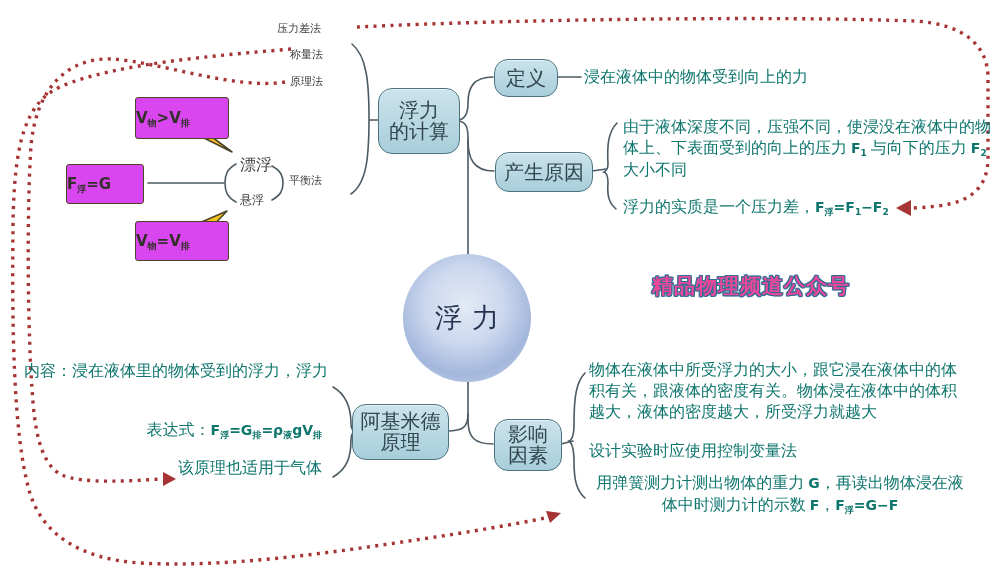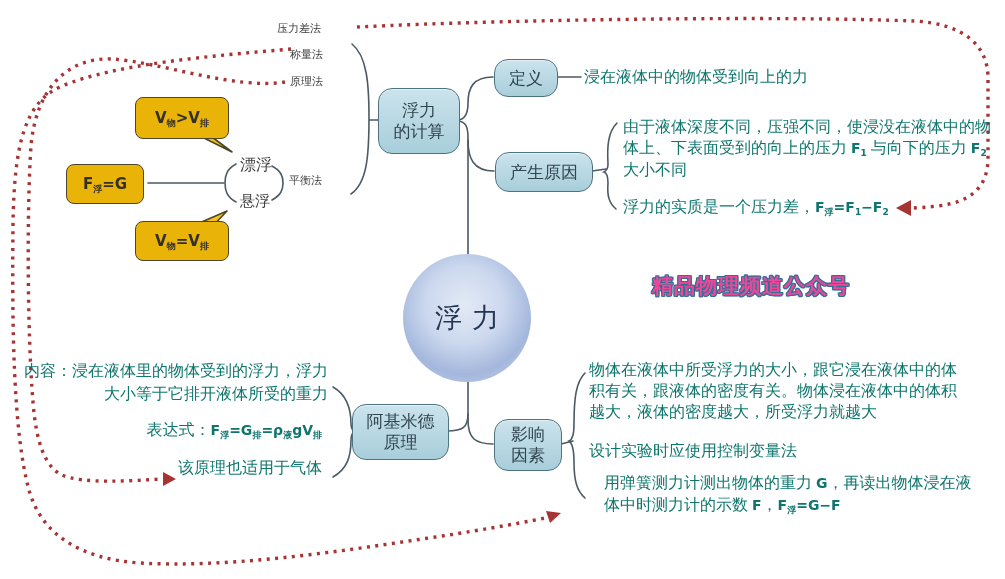--- a/index.html
+++ b/index.html
@@ -10,26 +10,26 @@
   .stage svg{position:absolute;left:0;top:0;z-index:1;}
   .label{position:absolute;z-index:2;font-size:11px;white-space:nowrap;color:#3d3d3d;}
   .txt{position:absolute;z-index:2;font-size:16px;line-height:21px;color:#0f766e;}
   .txt.nowrap{white-space:nowrap;}
   .txt b{font-family:"DejaVu Sans","Liberation Sans",sans-serif;font-weight:bold;font-size:14px;}
   sub{font-size:9px;line-height:0;vertical-align:-3px;}
   .node{
     position:absolute;z-index:2;border:1.6px solid #4d7380;border-radius:14px;
     background:linear-gradient(180deg,#cbe3ec,#a8cedb);
     display:flex;flex-direction:column;align-items:center;justify-content:center;
-    font-size:17px;line-height:21px;color:#30454e;text-align:center;
+    font-size:20px;line-height:21px;color:#30454e;text-align:center;
     box-shadow:inset 0 1px 0 rgba(255,255,255,.5);
   }
   .bubble{
-    position:absolute;z-index:2;border:1.8px solid #4c4528;border-radius:8px;
-    background:#eab308;display:flex;align-items:center;justify-content:center;
+    position:absolute;z-index:2;border:1.8px solid #4c4528;border-radius:3px;
+    background:#d946ef;display:flex;align-items:center;justify-content:flex-start;
     color:#33302a;
   }
   .bubble b{font-family:"DejaVu Sans","Liberation Sans",sans-serif;font-weight:bold;font-size:15px;}
   .sphere{
     position:absolute;z-index:2;border-radius:50%;
     background:radial-gradient(circle at 48% 40%, #e3eaf6 0%, #ccd8ee 38%, #a3b7dc 68%, #c0cde8 88%, #d8e1f1 100%);
     display:flex;align-items:center;justify-content:center;
   }
   .sphere span{font-size:27px;letter-spacing:10px;color:#243652;padding-left:10px;}
   .watermark{
@@ -80,21 +80,21 @@
       <polygon points="561,513 550,523 546,511"></polygon>
       <polygon points="176,479 163,472 163,486"></polygon>
     </g>
   </svg>
 
   <div class="label" style="left:277px;top:21px;">压力差法</div>
   <div class="label" style="left:290px;top:47px;">称量法</div>
   <div class="label" style="left:290px;top:74px;">原理法</div>
   <div class="label" style="left:289px;top:173px;">平衡法</div>
   <div class="label" style="left:240px;top:155px;font-size:16px;">漂浮</div>
-  <div class="label" style="left:240px;top:192px;font-size:15px;">悬浮</div>
+  <div class="label" style="left:240px;top:192px;font-size:12px;">悬浮</div>
 
   <div class="bubble" style="left:135px;top:97px;width:92px;height:40px;">
     <b>V<sub>物</sub>&gt;V<sub>排</sub></b>
   </div>
   <div class="bubble" style="left:66px;top:164px;width:76px;height:38px;">
     <b>F<sub>浮</sub>=G</b>
   </div>
   <div class="bubble" style="left:135px;top:221px;width:92px;height:38px;">
     <b>V<sub>物</sub>=V<sub>排</sub></b>
   </div>
@@ -120,23 +120,22 @@
 
   <div class="sphere" style="left:403px;top:254px;width:128px;height:128px;">
     <span>浮力</span>
   </div>
 
   <div class="txt nowrap" style="left:584px;top:66px;">浸在液体中的物体受到向上的力</div>
   <div class="txt" style="left:623px;top:116px;width:372px;">由于液体深度不同，压强不同，使浸没在液体中的物体上、下表面受到的向上的压力 <b>F<sub>1</sub></b> 与向下的压力 <b>F<sub>2</sub></b> 大小不同</div>
   <div class="txt nowrap" style="left:623px;top:196px;">浮力的实质是一个压力差，<b>F<sub>浮</sub>=F<sub>1</sub>−F<sub>2</sub></b></div>
 
   <div class="txt nowrap" style="right:677px;top:360px;">内容：浸在液体里的物体受到的浮力，浮力</div>
-  <div class="txt nowrap" style="right:677px;top:383px;">大小等于它排开液体所受的重力</div>
   <div class="txt nowrap" style="right:683px;top:419px;">表达式：<b>F<sub>浮</sub>=G<sub>排</sub>=ρ<sub>液</sub>gV<sub>排</sub></b></div>
   <div class="txt nowrap" style="right:683px;top:457px;">该原理也适用于气体</div>
 
   <div class="txt" style="left:589px;top:359px;width:374px;">物体在液体中所受浮力的大小，跟它浸在液体中的体积有关，跟液体的密度有关。物体浸在液体中的体积越大，液体的密度越大，所受浮力就越大</div>
   <div class="txt nowrap" style="left:589px;top:440px;">设计实验时应使用控制变量法</div>
-  <div class="txt" style="left:604px;top:472px;width:382px;">用弹簧测力计测出物体的重力 <b>G</b>，再读出物体浸在液体中时测力计的示数 <b>F</b>，<b>F<sub>浮</sub>=G−F</b></div>
+  <div class="txt" style="left:589px;top:472px;width:382px;text-align:center;">用弹簧测力计测出物体的重力 <b>G</b>，再读出物体浸在液体中时测力计的示数 <b>F</b>，<b>F<sub>浮</sub>=G−F</b></div>
 
   <div class="watermark" style="left:652px;top:272px;">精品物理频道公众号</div>
 
 </div>
 
 </body></html>

